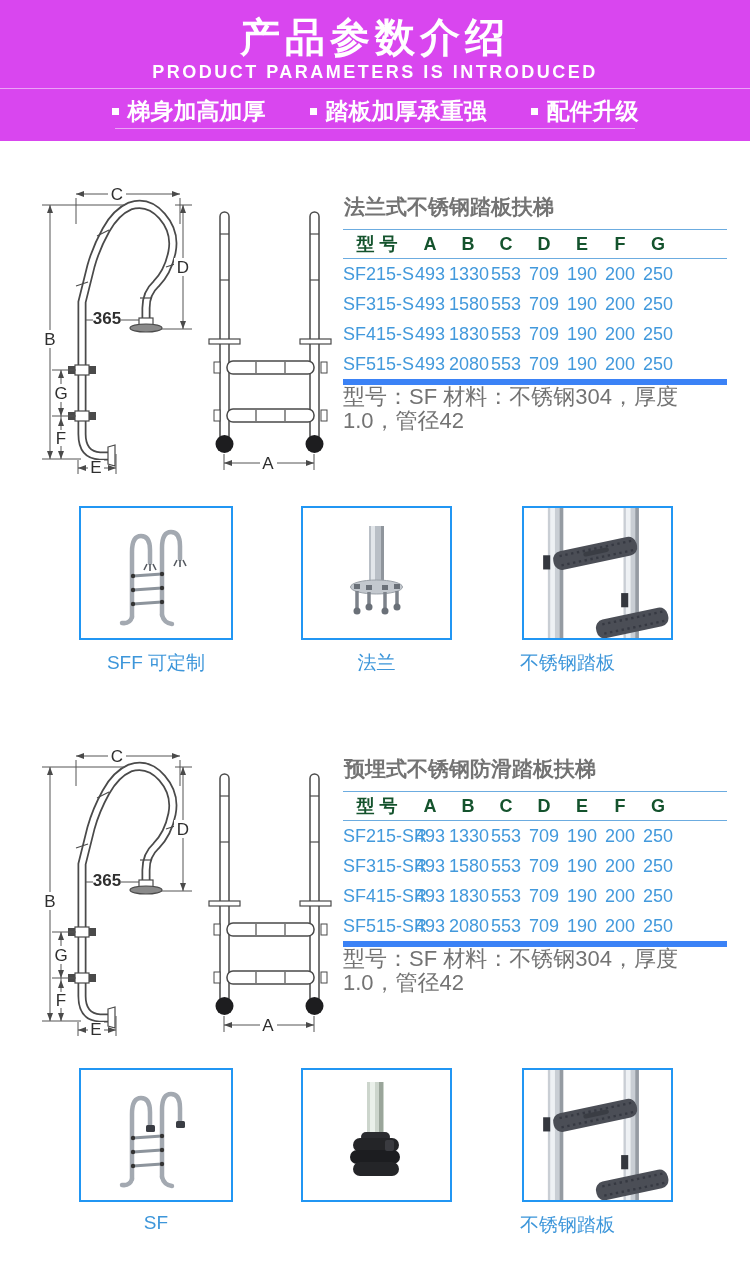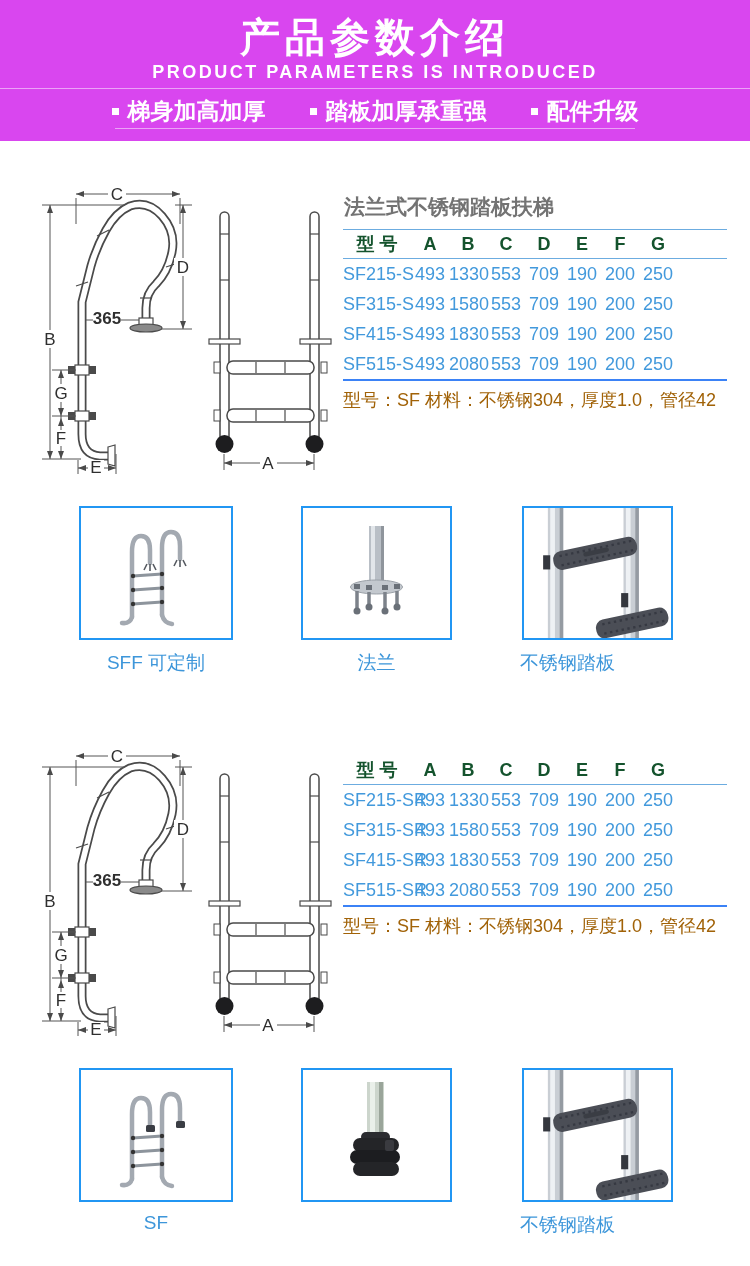--- a/index.html
+++ b/index.html
@@ -28,26 +28,26 @@
   .diagram .dim{stroke:#555;stroke-width:1;fill:none;}
   .diagram .tick{stroke:#4a4a4a;stroke-width:1.2;fill:none;}
   .diagram .ah{fill:#4a4a4a;stroke:none;}
 
   
   .spec{position:absolute;left:343px;top:24px;width:384px;}
   .spec-title{font-size:21px;font-weight:700;color:#737373;line-height:26px;
         padding:0 0 9px 1px;border-bottom:1px solid #6cace0;}
   .thead{display:flex;height:28px;align-items:center;border-bottom:1px solid #6cace0;
         font-size:18px;font-weight:700;color:#14532d;}
-  .tbody{border-bottom:2px solid #3b82f6;}
+  .tbody{border-bottom:6px solid #3b82f6;}
   .trow{display:flex;height:30px;align-items:center;font-size:18px;color:#4299dc;}
   .cm{width:68px;text-align:left;white-space:nowrap;}
   .thead .cm{text-align:center;}
   .cn{width:38px;text-align:center;white-space:nowrap;}
-  .note{margin-top:7px;font-size:18px;line-height:24px;color:#a16207;}
+  .note{font-size:22px;line-height:24px;color:#737373;}
 
   
   .cards{position:absolute;top:336px;left:0;width:750px;height:136px;}
   .card{position:absolute;top:0;height:134px;border:2px solid #2196f3;background:#fff;
         box-sizing:border-box;display:flex;align-items:center;justify-content:center;overflow:hidden;}
   .card1{left:79px;width:154px;} .card2{left:301px;width:151px;} .card3{left:522px;width:151px;}
   .caption{position:absolute;top:480px;font-size:19px;color:#3d96da;text-align:center;}
   .cap1{left:79px;width:154px;} .cap2{left:301px;width:151px;} .cap3{left:492px;width:151px;}
 </style>
 </head>
@@ -390,20 +390,21 @@
       <path class="dim" d="M196,291 L286,291"></path>
         <path class="dim" d="M196,282 L196,298"></path>
         <path class="dim" d="M286,282 L286,298"></path>
       <polygon class="ah" points="196,291 204,288 204,294"></polygon>
         <polygon class="ah" points="286,291 278,288 278,294"></polygon>
       <rect x="232" y="284" width="17" height="15" fill="#fff"></rect>
         <text x="240" y="297" text-anchor="middle">A</text>
     </svg>
 
     <div class="spec">
+      <div class="spec-title">预埋式不锈钢防滑踏板扶梯</div>
       <div class="thead">
         <span class="cm">型 号</span>
         <span class="cn">A</span>
         <span class="cn">B</span>
         <span class="cn">C</span>
         <span class="cn">D</span>
         <span class="cn">E</span>
         <span class="cn">F</span>
         <span class="cn">G</span>
       </div>

